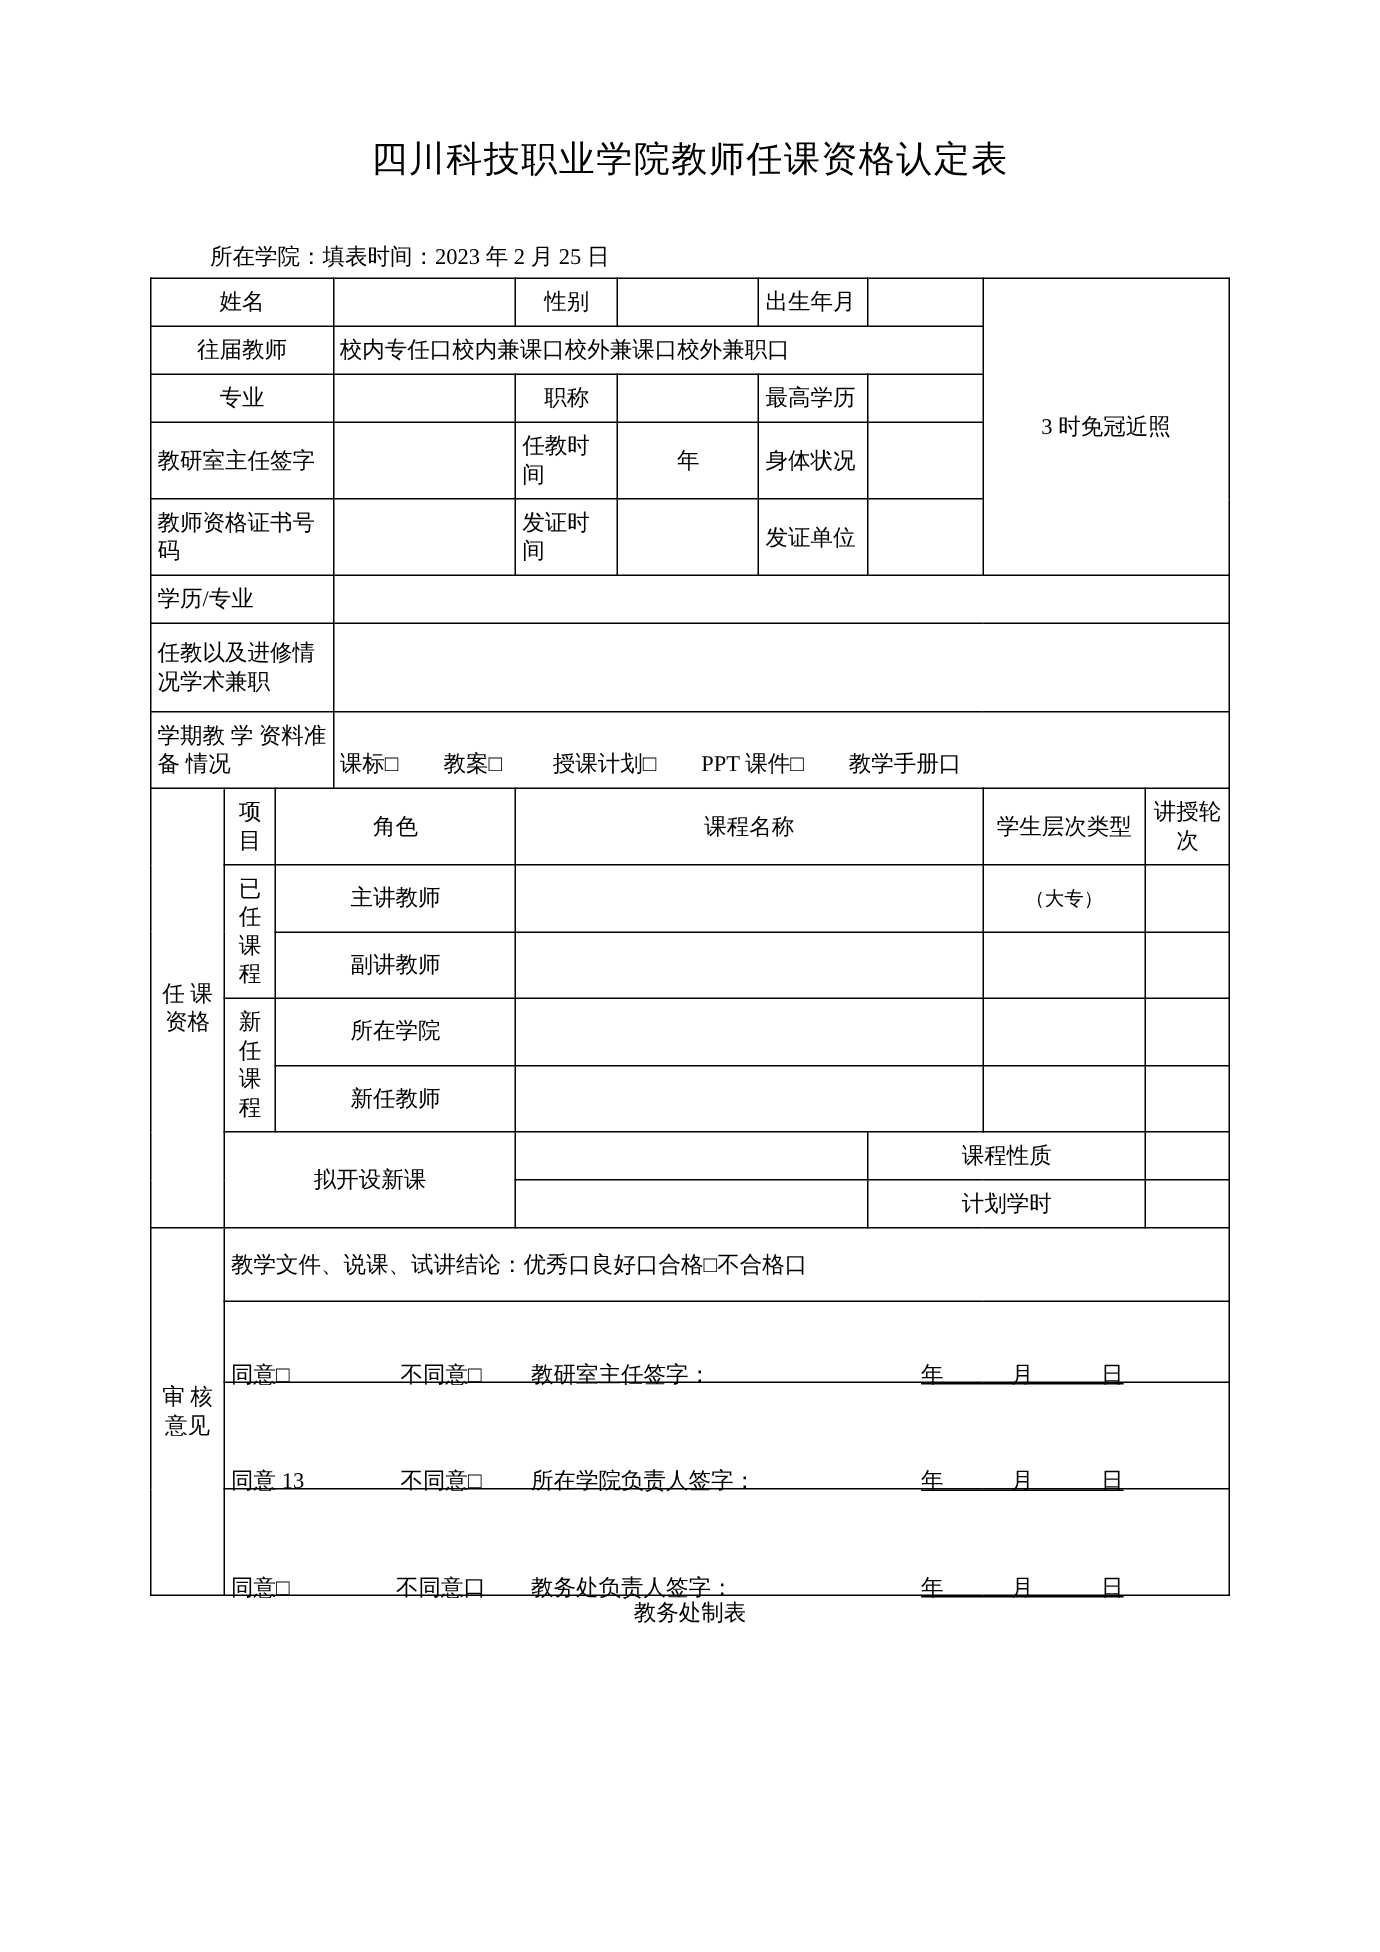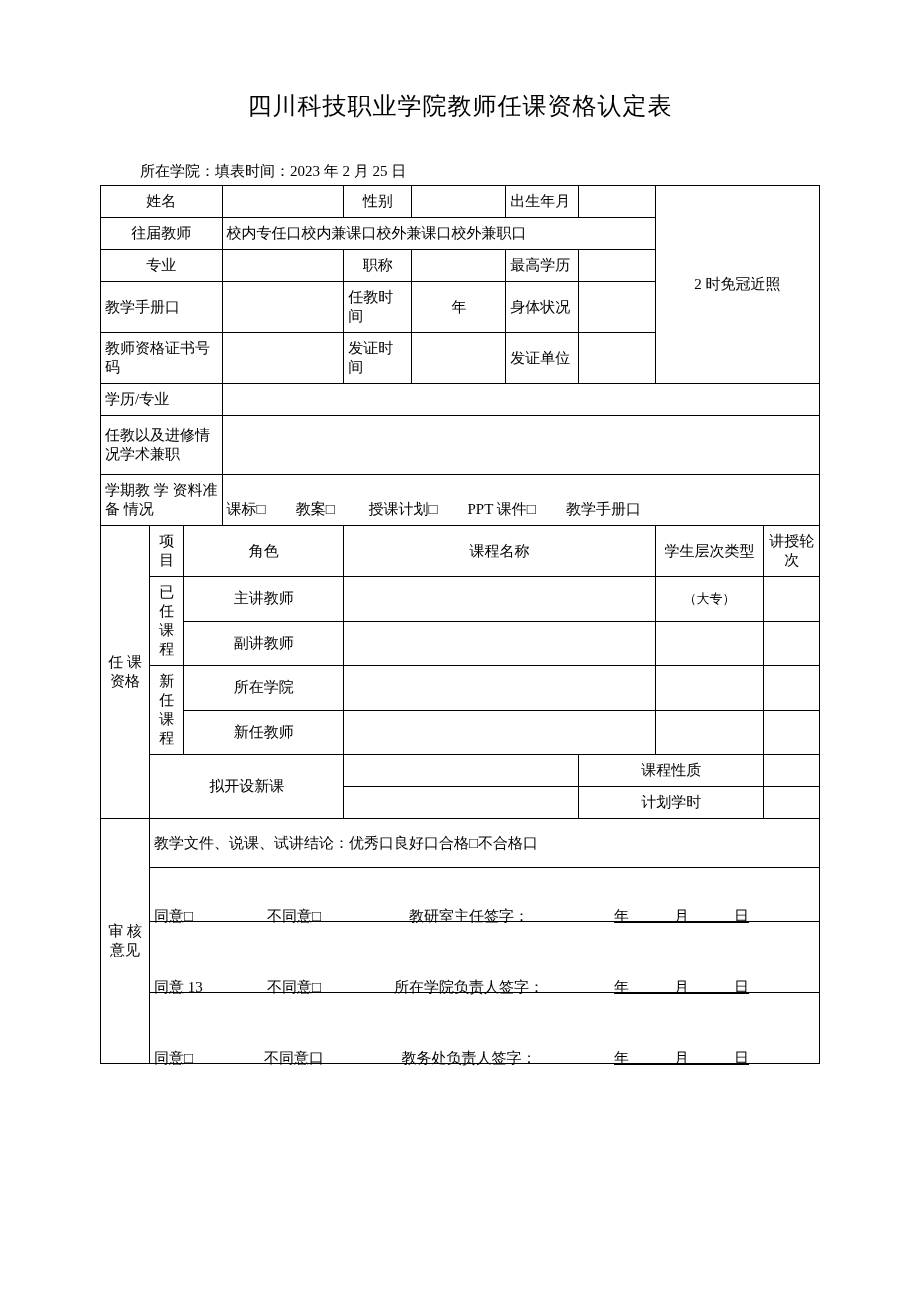--- a/index.html
+++ b/index.html
@@ -50,21 +50,21 @@
   }
   .sig-row {
     display: flex;
     align-items: flex-end;
     height: 100%;
     padding-top: 22px;
   }
   .sig-row > span { display:inline-block; }
   .sig-row .agree { width: 80px; }
   .sig-row .disagree { width: 120px; text-align: center; }
-  .sig-row .sign-label { width: 230px; text-align:center; padding-right: 30px;}
+  .sig-row .sign-label { width: 230px; text-align:left; padding-right: 30px;}
   .sig-row .date { flex:1;text-decoration:underline; }
   .foot {
     text-align: center;
     padding-top: 2px;
     font-size: 15px;
   }
 </style>
 </head>
 <body>
 
@@ -93,39 +93,39 @@
     </colgroup>
 
     <tbody>
         <tr>
       <td class="center" colspan="3">姓名</td>
       <td></td>
       <td class="center">性别</td>
       <td></td>
       <td>出生年月</td>
       <td></td>
-      <td colspan="2" rowspan="5" class="center">2 时免冠近照</td>
+      <td colspan="2" rowspan="5" class="center">3 时免冠近照</td>
     </tr>
 
     <tr>
       <td class="center" colspan="3">往届教师</td>
       <td colspan="5">校内专任口校内兼课口校外兼课口校外兼职口</td>
     </tr>
 
     <tr>
       <td class="center" colspan="3">专业</td>
       <td></td>
       <td class="center">职称</td>
       <td></td>
       <td>最高学历</td>
       <td></td>
     </tr>
 
     <tr>
-      <td colspan="3">教学手册口</td>
+      <td colspan="3">教研室主任签字</td>
       <td></td>
       <td>任教时间</td>
       <td class="center">年</td>
       <td>身体状况</td>
       <td></td>
     </tr>
 
     <tr>
       <td colspan="3">教师资格证书号码</td>
       <td></td>
@@ -227,13 +227,14 @@
           <span class="agree">同意□</span>
           <span class="disagree">不同意口</span>
           <span class="sign-label">教务处负责人签字：</span>
           <span class="date">年   月   日</span>
         </div>
       </td>
     </tr>
   </tbody>
     </table>
 
+  <div class="foot">教务处制表</div>
 </div>
 
 </body></html>

